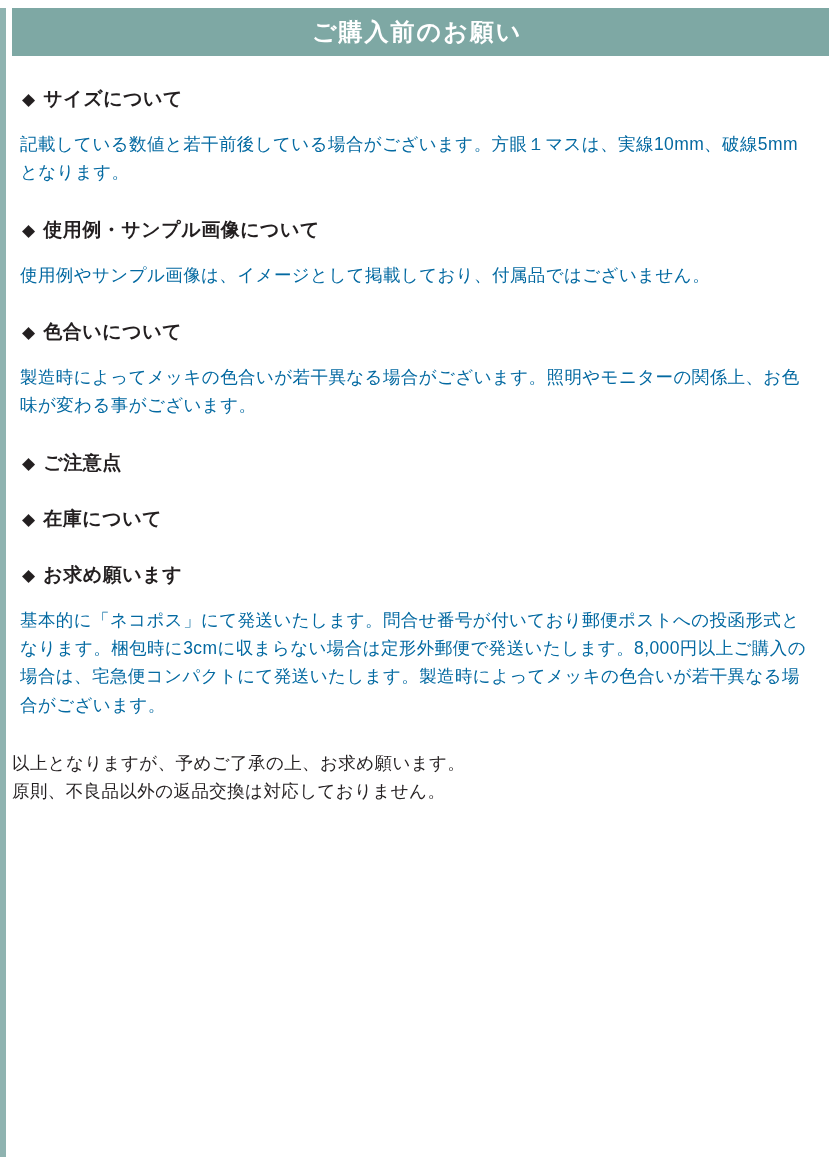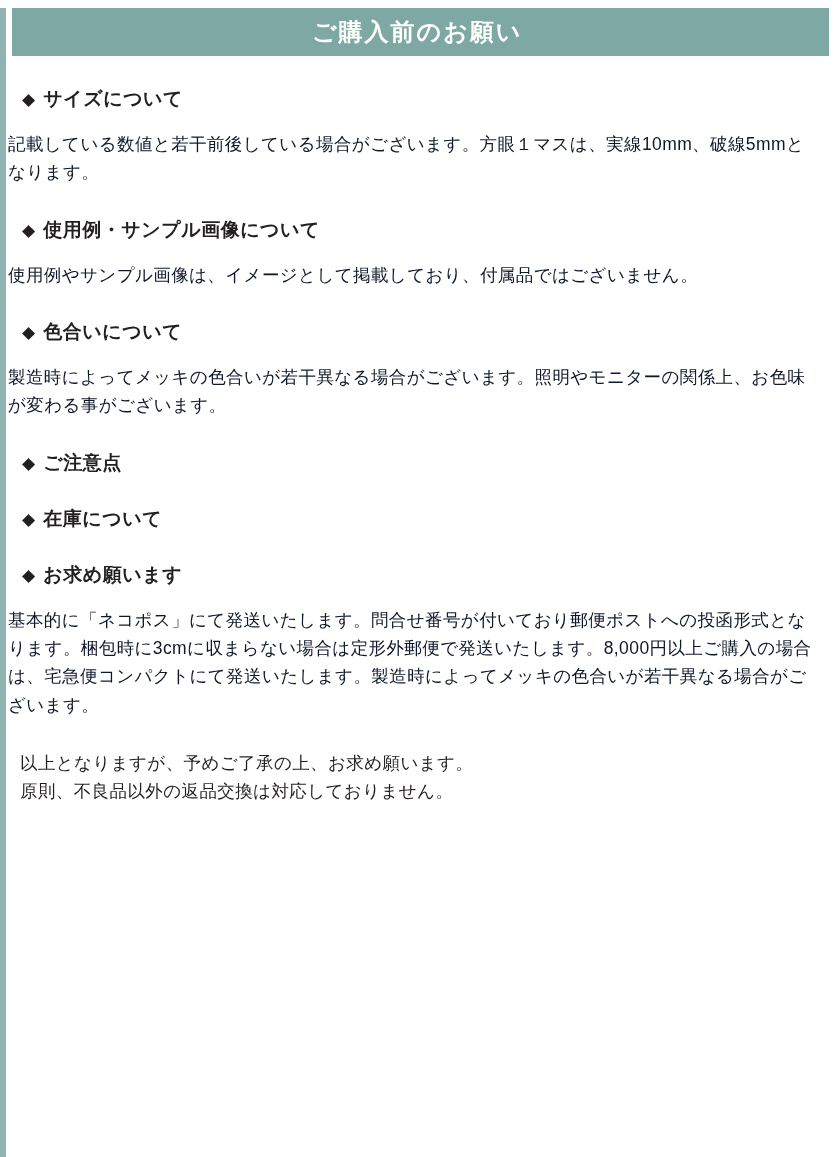--- a/index.html
+++ b/index.html
@@ -60,28 +60,28 @@
     letter-spacing: 0.5px;
   }
   .diamond {
     color: #231f20;
     font-size: 17px;
     margin-right: 2px;
   }
   .section-body {
     font-size: 17.5px;
     line-height: 1.62;
-    margin: 18px 0 0 0;
-    color: #0f172a;
+    margin: 18px 0 0 12px;
+    color: #0369a1;
     letter-spacing: 0.4px;
   }
   .closing {
     font-size: 17.5px;
     line-height: 1.62;
-    margin: 30px 0 0 12px;
+    margin: 30px 0 0 4px;
     color: #231f20;
     letter-spacing: 0.4px;
   }
   .closing p {
     margin: 0;
   }
 </style>
 </head>
 <body>
 

